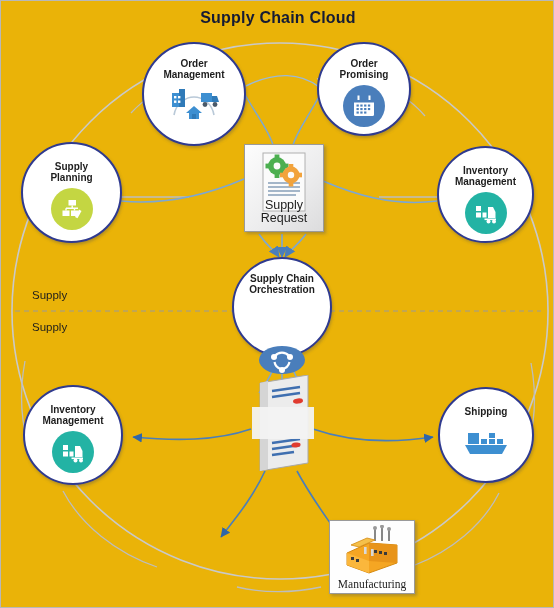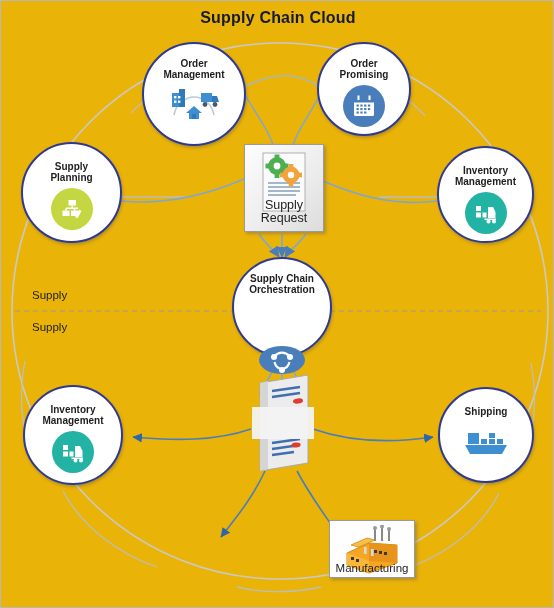--- a/index.html
+++ b/index.html
@@ -282,21 +282,21 @@
         <rect x="18" y="14" width="6" height="5" fill="#3d8fd1"></rect>
         <rect x="26" y="14" width="6" height="5" fill="#3d8fd1"></rect>
         <rect x="26" y="8" width="6" height="5" fill="#3d8fd1"></rect>
         <rect x="34" y="14" width="6" height="5" fill="#3d8fd1"></rect>
         <path d="M2,20 L44,20 L39,29 L7,29 z" fill="#3d8fd1"></path>
       </svg>
     </div>
   </div>
 
 
-  <div class="boxicon" style="left:328px;top:519px;width:86px;height:58px;">
+  <div class="boxicon" style="left:328px;top:519px;width:86px;height:74px;font-family:Liberation Serif, serif;">
     <svg style="position:absolute;left:11px;top:4px;" width="64" height="52" viewBox="0 0 64 52">
       <g stroke="#6b6b6b" stroke-width="1.6" fill="none">
         <path d="M34,16 L34,4 M41,16 L41,2 M48,16 L48,5"></path>
       </g>
       <g fill="#9a9a9a">
           <circle cx="34" cy="3" r="2"></circle>
           <circle cx="41" cy="1.6" r="2"></circle>
           <circle cx="48" cy="4" r="2"></circle>
         </g>
       <polygon points="6,28 28,18 56,20 56,38 28,48 6,40" fill="#f5a623" stroke="#d68a10"></polygon>

